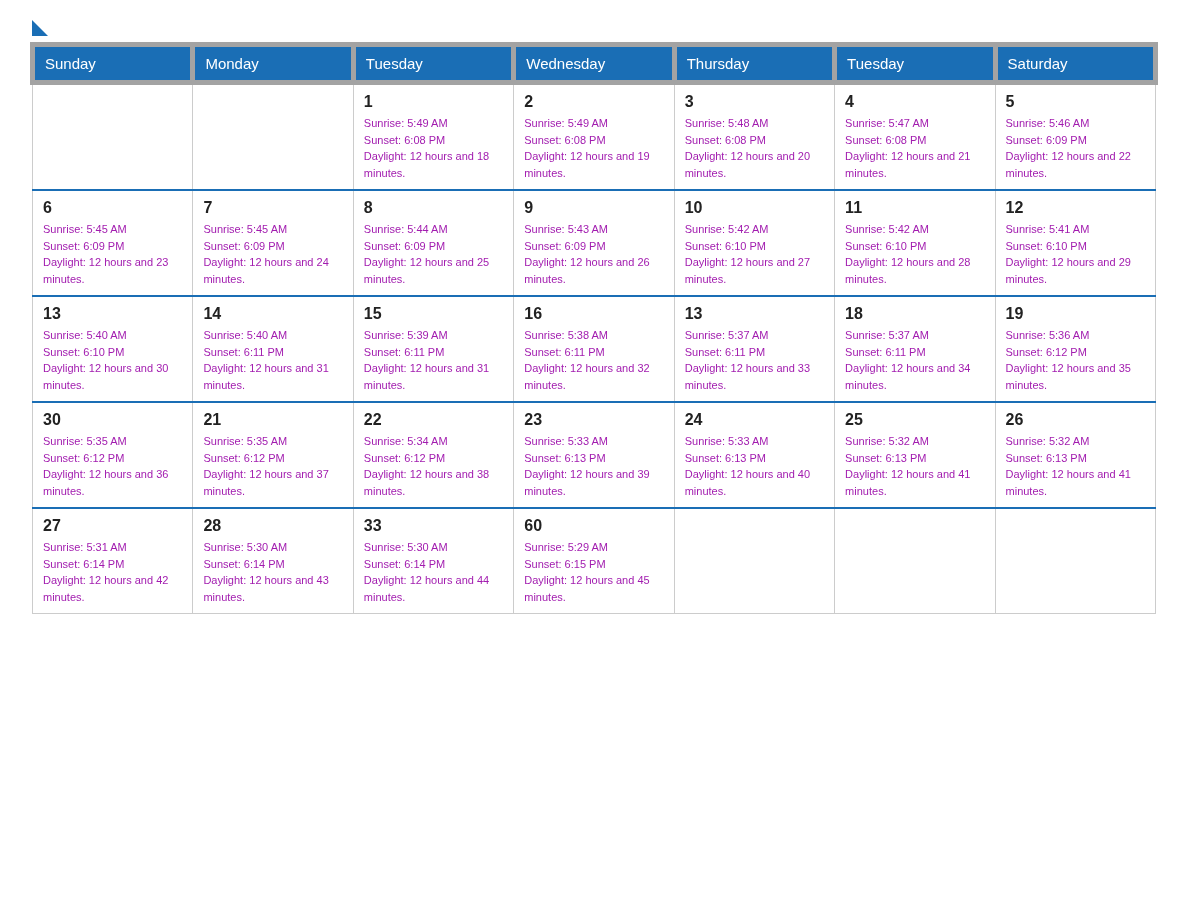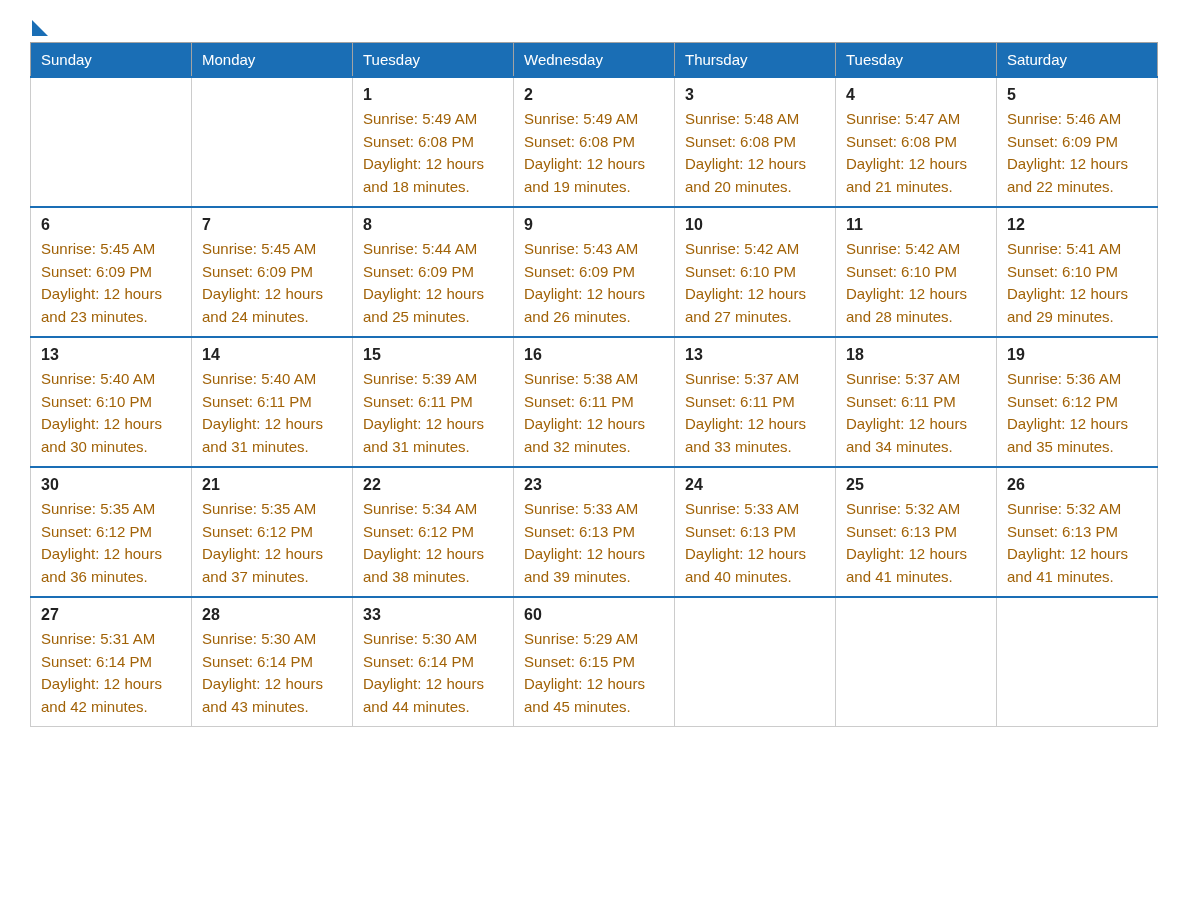--- a/index.html
+++ b/index.html
@@ -35,21 +35,21 @@
       border-collapse: collapse;
       margin-top: 10px;
     }
     .calendar th {
       background-color: #1a6eb5;
       color: #fff;
       font-size: 15px;
       font-weight: normal;
       padding: 8px 10px;
       text-align: left;
-      border: 1px solid #a3a3a3;
+      border: 5px solid #a3a3a3;
     }
     .calendar td {
       vertical-align: top;
       padding: 8px 10px;
       border: 1px solid #ccc;
       border-top: 2px solid #1a6eb5;
       font-size: 13px;
       color: #333;
       width: calc(100% / 7);
       min-height: 110px;
@@ -59,22 +59,22 @@
       border-top: 2px solid #1a6eb5;
     }
     .day-number {
       font-size: 16px;
       font-weight: bold;
       color: #222;
       margin-bottom: 4px;
       display: block;
     }
     .day-info {
-      font-size: 15px;
-      color: #a16207;
+      font-size: 11px;
+      color: #a21caf;
       line-height: 1.5;
     }
     .logo-container {
       display: flex;
       flex-direction: column;
       align-items: flex-start;
     }
     .logo-row {
       display: flex;
       align-items: center;

